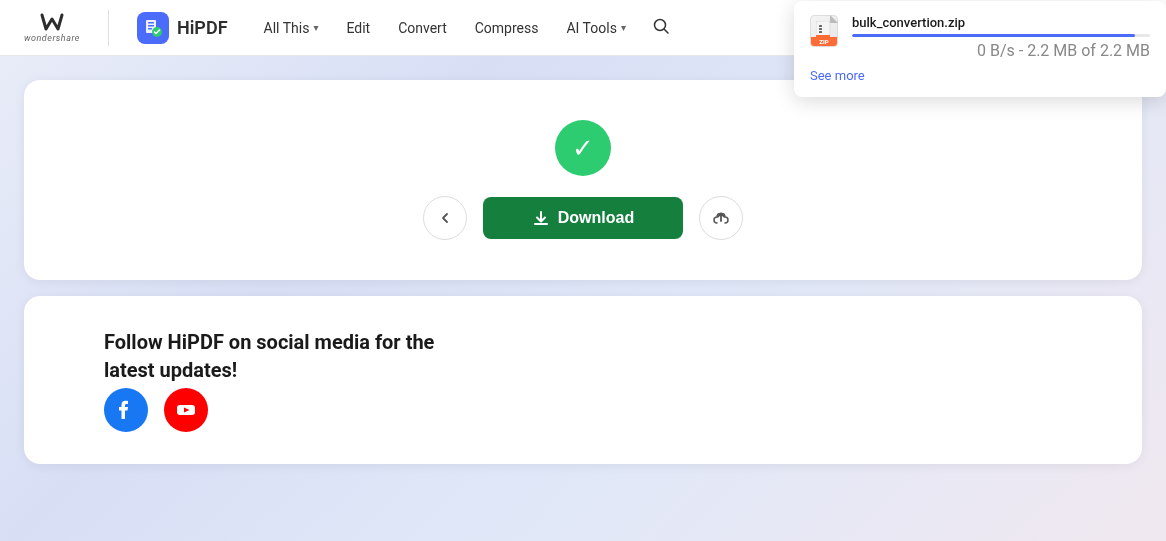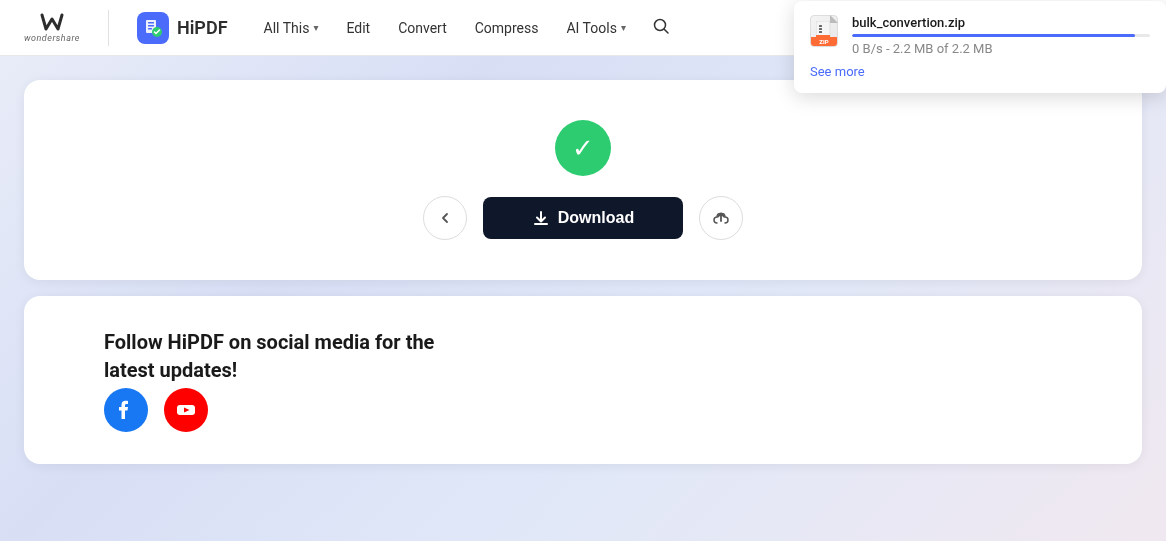--- a/index.html
+++ b/index.html
@@ -154,21 +154,21 @@
       border: 1px solid #ddd;
       background: white;
       cursor: pointer;
       display: flex;
       align-items: center;
       justify-content: center;
       font-size: 16px;
       color: #555;
     }
     .download-btn {
-      background: #0f172a;
+      background: #15803d;
       color: white;
       border: none;
       border-radius: 8px;
       padding: 12px 40px;
       font-size: 16px;
       font-weight: 600;
       cursor: pointer;
       display: flex;
       align-items: center;
       gap: 8px;
@@ -303,22 +303,23 @@
       margin-bottom: 4px;
       overflow: hidden;
     }
     .popup-progress-fill {
       height: 100%;
       background: #4B6BFB;
       border-radius: 2px;
       width: 95%;
     }
     .popup-status {
-      font-size: 13px;
+      font-size: 16px;
       color: #888;
+      text-align: right;
     }
     .see-more-link {
       font-size: 13px;
       color: #4B6BFB;
       cursor: pointer;
       display: block;
       margin-top: 4px;
     }
   </style>
 </head>

